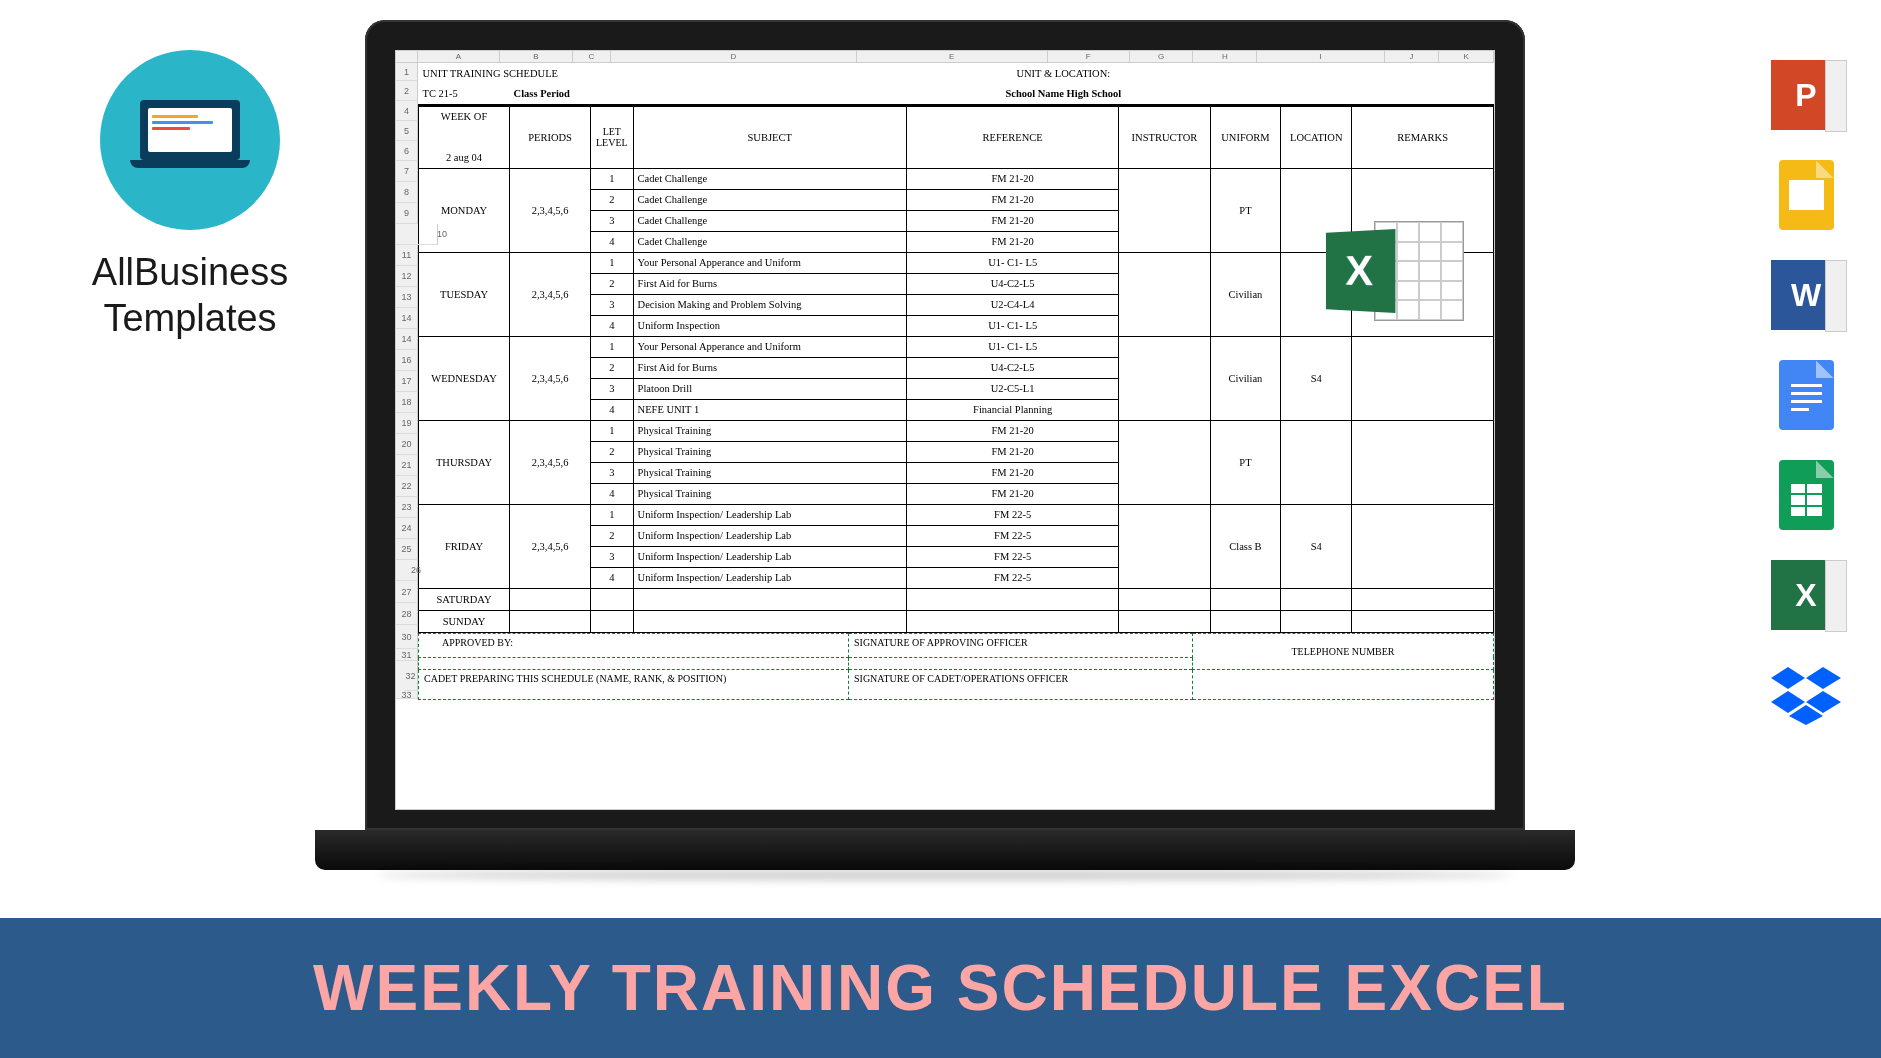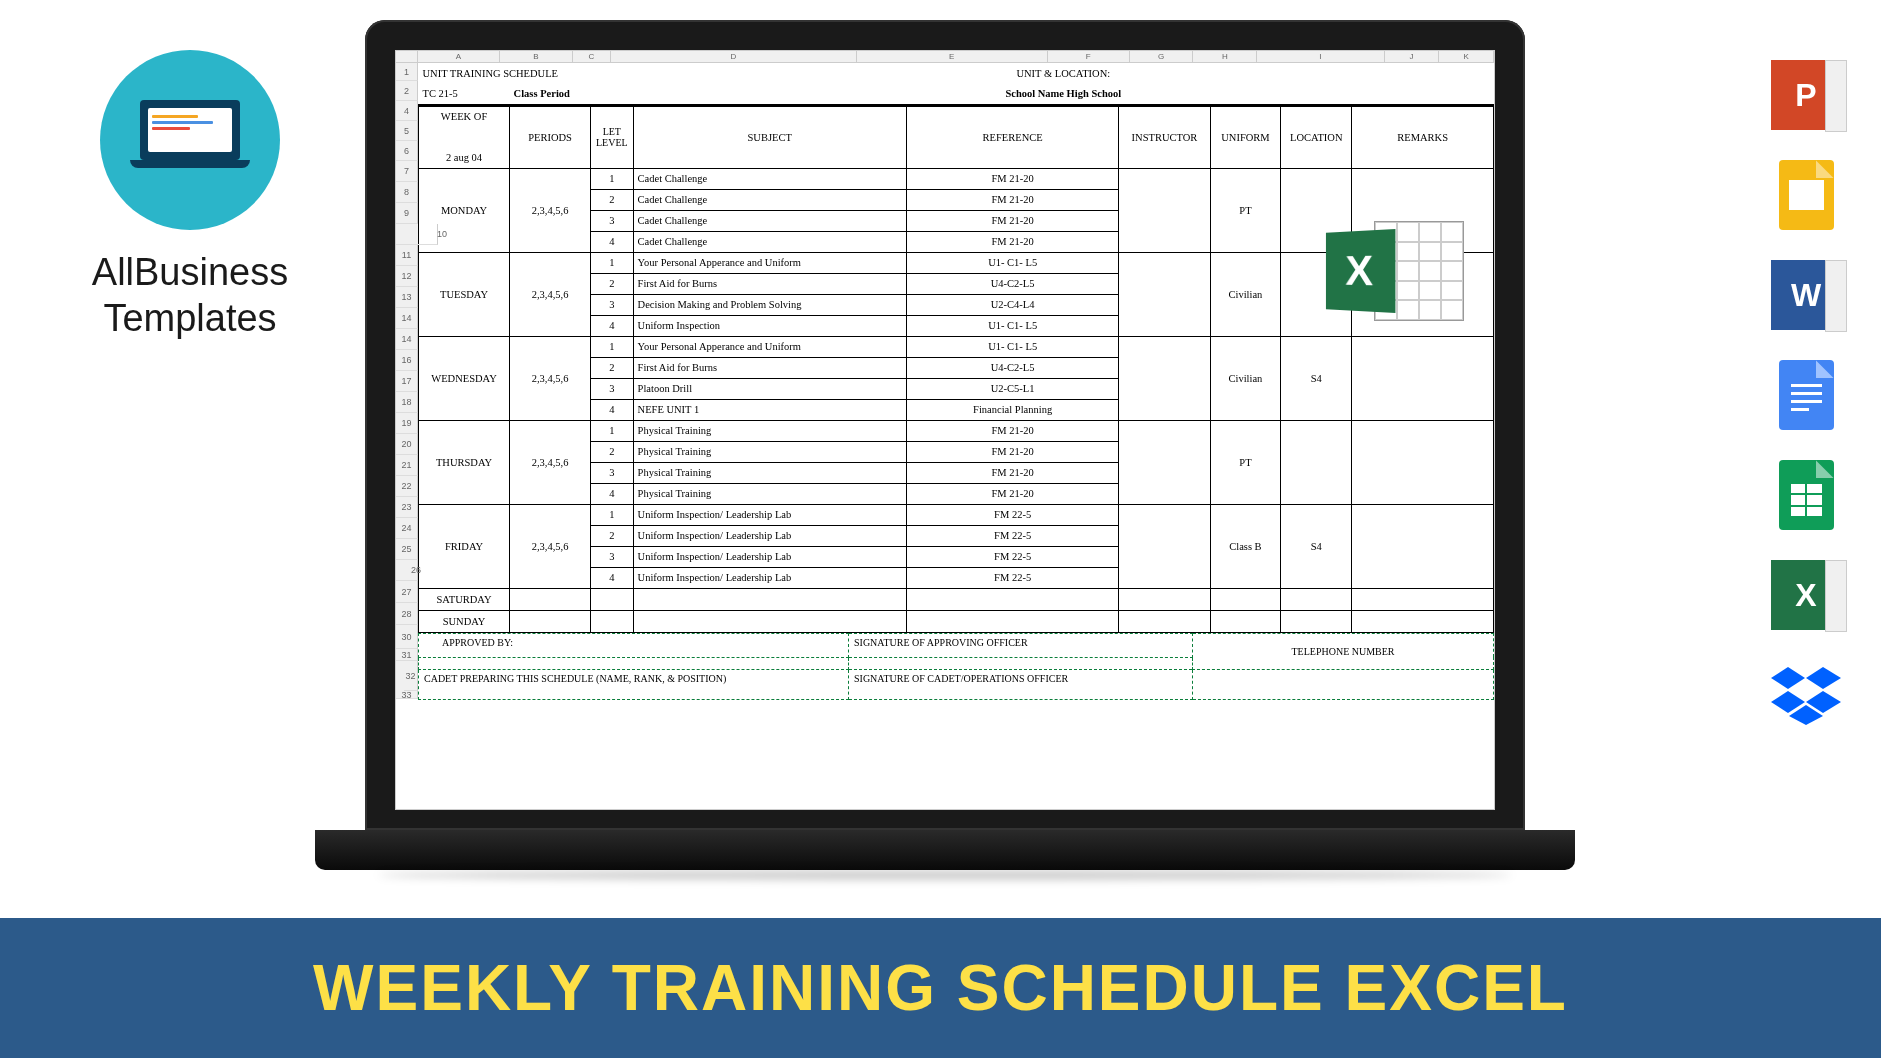--- a/index.html
+++ b/index.html
@@ -29,21 +29,21 @@
 
 
 .excel-overlay { position: absolute; right: 30px; top: 160px; width: 140px; height: 120px; }
 .excel-book { position: absolute; right: 0; top: 10px; width: 90px; height: 100px; background: #fff; border: 1px solid #999; }
 .excel-book-grid { display: grid; grid-template-columns: repeat(4, 1fr); grid-template-rows: repeat(5, 1fr); width: 100%; height: 100%; }
 .excel-book-grid div { border: 0.5px solid #ccc; }
 .excel-x { position: absolute; left: 0; top: 20px; width: 70px; height: 80px; background: #217346; display: flex; align-items: center; justify-content: center; color: #fff; font-size: 42px; font-weight: bold; transform: perspective(100px) rotateY(-8deg); }
 
 
 .banner { position: absolute; bottom: 0; left: 0; right: 0; height: 140px; background: #2c5a8a; display: flex; align-items: center; justify-content: center; }
-.banner-text { color: #fde047; font-size: 64px; font-weight: bold; letter-spacing: 2px; }
+.banner-text { color: #fca5a5; font-size: 64px; font-weight: bold; letter-spacing: 2px; }
 
 
 .app-icons { position: absolute; right: 40px; top: 60px; display: flex; flex-direction: column; gap: 30px; }
 .app-icon { width: 70px; height: 70px; display: flex; align-items: center; justify-content: center; position: relative; }
 .icon-ppt { background: #d24726; color: #fff; font-size: 32px; font-weight: bold; }
 .icon-ppt::after { content: ''; position: absolute; right: -6px; top: 0; width: 20px; height: 100%; background: #f0f0f0; border: 1px solid #ccc; }
 .icon-slides { width: 55px; height: 70px; background: #f5ba15; border-radius: 4px; position: relative; }
 .icon-slides::before { content: ''; position: absolute; top: 20px; left: 10px; right: 10px; bottom: 20px; background: #fff; }
 .icon-slides::after { content: ''; position: absolute; top: 0; right: 0; width: 18px; height: 18px; background: #fada80; clip-path: polygon(0 0, 100% 100%, 0 100%); }
 .icon-word { background: #2b579a; color: #fff; font-size: 32px; font-weight: bold; }

